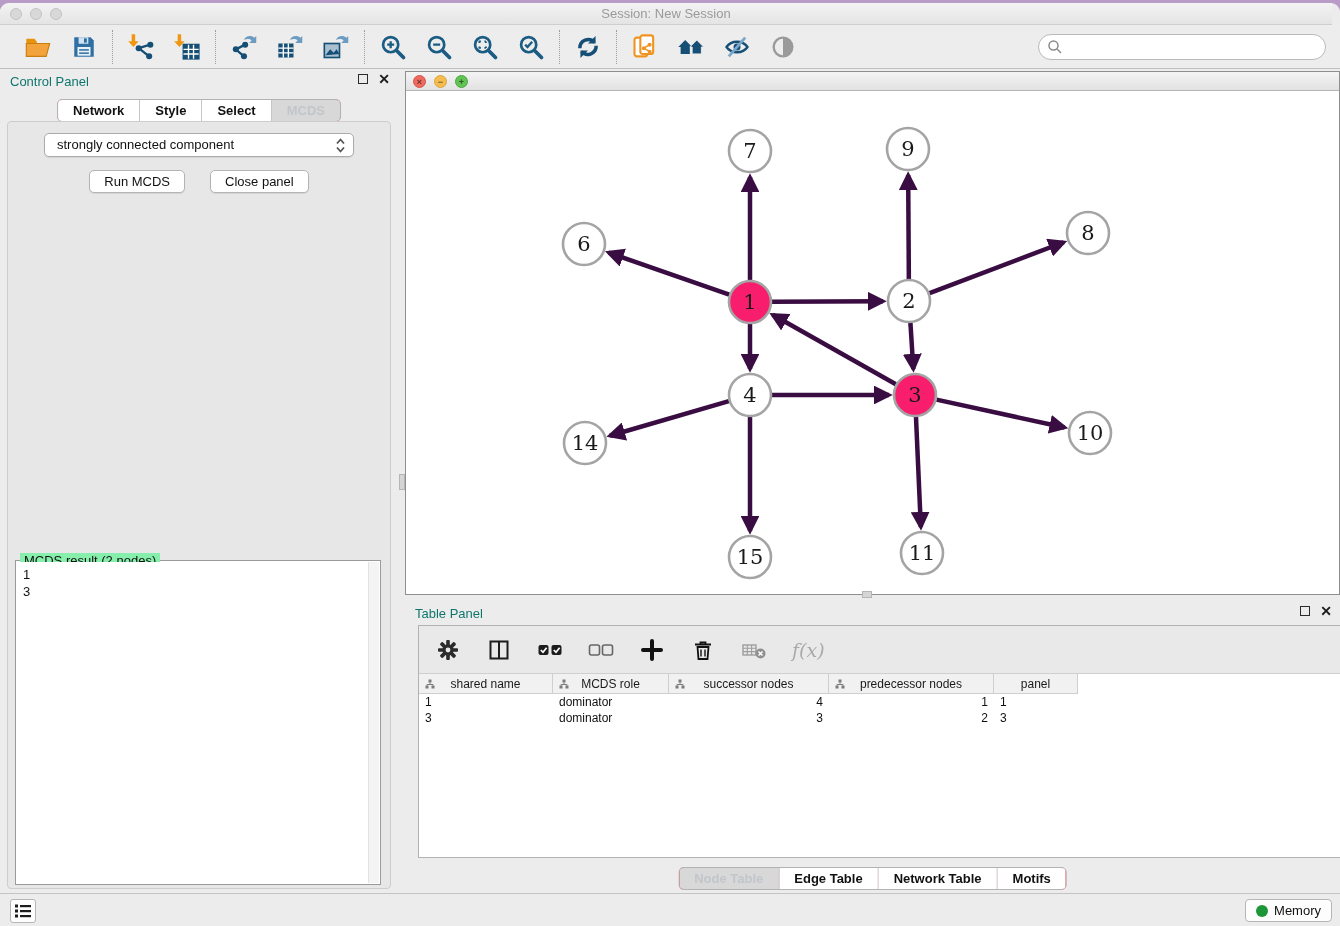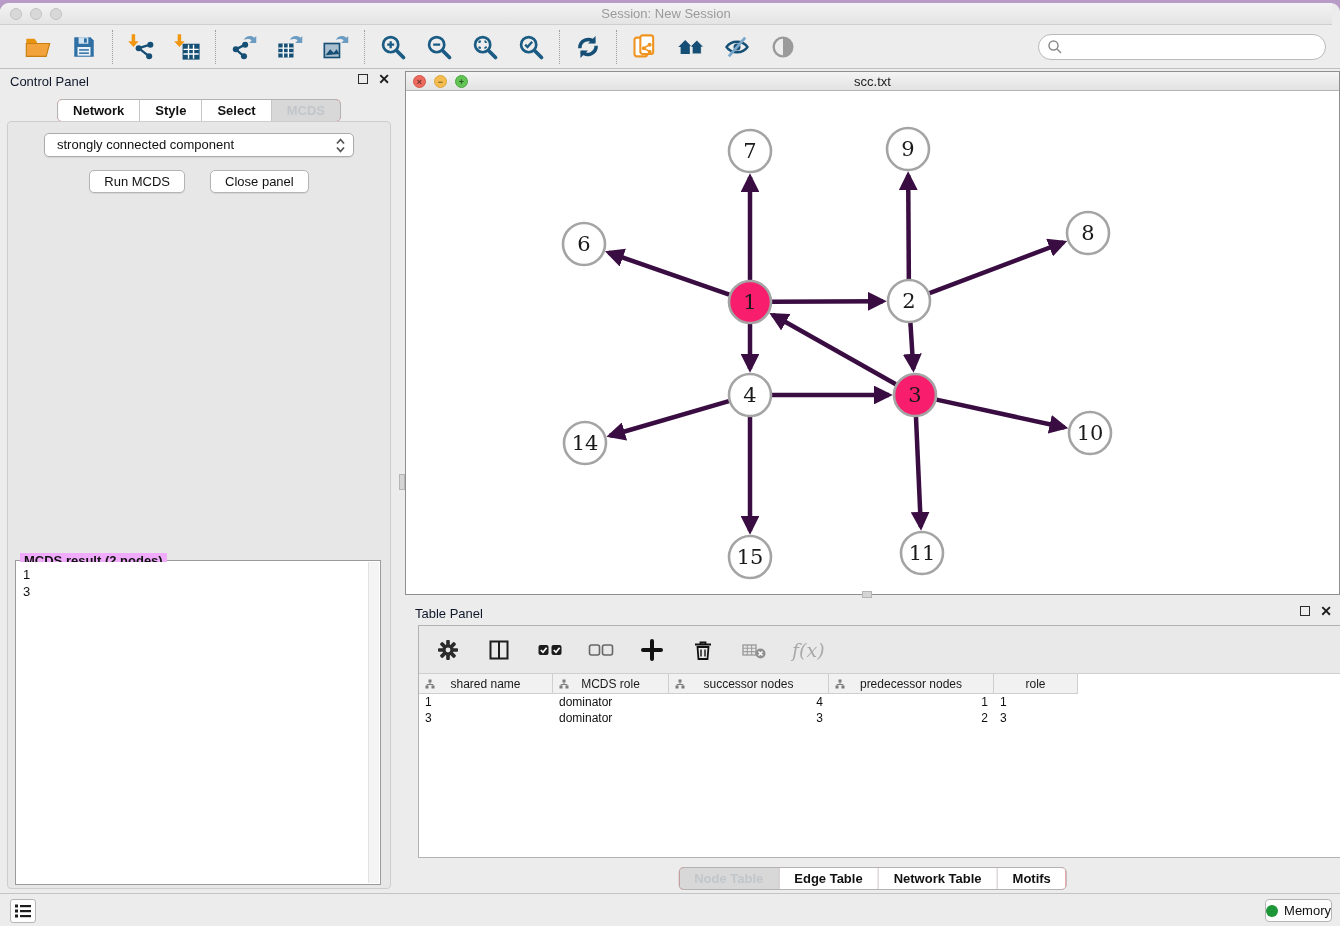--- a/index.html
+++ b/index.html
@@ -17,37 +17,37 @@
   .tb-group { display:flex; align-items:center; gap:16px; padding:0 13px; }
   .tb-sep { width:1px; height:34px; border-left:1px dotted #9e9e9e; }
   .tbtn { width:30px; height:30px; display:flex; align-items:center; justify-content:center; cursor:pointer; }
   .search-wrap { margin-left:auto; margin-right:4px; position:relative; }
   .search-input { width:288px; height:26px; border:1px solid #b9b9b9; border-radius:13px; background:#fff; padding:0 10px 0 30px; font-size:13px; outline:none; }
   .search-glass { position:absolute; left:9px; top:5px; }
 
   
   .cpanel { position:absolute; left:0; top:66px; width:398px; bottom:33px; background:#ececec; }
   .cp-header { position:absolute; top:0; left:0; right:0; height:26px; }
-  .panel-title { position:absolute; left:10px; top:5px; font-size:13px; color:#0f172a; }
+  .panel-title { position:absolute; left:10px; top:5px; font-size:13px; color:#0f766e; }
   .hdr-btns { position:absolute; right:8px; top:5px; display:flex; gap:10px; align-items:center; }
   .float-btn { width:10px; height:10px; border:1.6px solid #2b2b2b; display:inline-block; cursor:pointer; }
   .close-btn { font-size:14px; font-weight:bold; color:#1a1a1a; line-height:10px; cursor:pointer; }
   .seg-tabs { position:absolute; display:inline-flex; border:1px solid #b3b3b3; border-radius:5px; overflow:hidden; background:#ef4444; }
   .cp-tabs { top:30px; left:50%; transform:translateX(-50%); }
   .seg { padding:3px 15px; font-size:13px; font-weight:bold; color:#111; background:#fff; border-right:1px solid #c6c6c6; cursor:pointer; white-space:nowrap; }
   .seg:last-child { border-right:none; }
   .seg.active { background:#d8d8d8; color:#c2c6ca; }
   .cp-content { position:absolute; left:7px; right:7px; top:52px; bottom:4px; background:#e7e7e7; border:1px solid #cdcdcd; border-radius:4px; }
   .opt-label { margin-top:22px; text-align:center; font-size:13px; font-weight:bold; color:#111; }
   .select-box { position:relative; margin:11px auto 0; width:310px; height:24px; background:#fff; border:1px solid #ababab; border-radius:5px; font-size:13px; color:#111; line-height:22px; padding-left:12px; cursor:pointer; box-shadow:0 1px 1px rgba(0,0,0,.08); }
   .stepper { position:absolute; right:7px; top:3px; }
   .btn-row { display:flex; justify-content:center; gap:25px; margin-top:13px; }
   .aqua-btn { min-width:94px; padding:3px 14px; background:#fff; border:1px solid #b4b4b4; border-radius:5px; font-size:13px; color:#111; text-align:center; cursor:pointer; box-shadow:0 1px 1px rgba(0,0,0,.08); }
   .result-fs { position:absolute; left:7px; right:9px; top:438px; bottom:3px; border:1px solid #9a9a9a; background:#fff; }
-  .result-legend { position:absolute; top:-8px; left:4px; background:#f0abfc; padding:0 4px; font-size:13px; color:#111;font-weight:bold; }
+  .result-legend { position:absolute; top:-8px; left:4px; background:#86efac; padding:0 4px; font-size:13px; color:#111; }
   .result-body { position:absolute; inset:1px 12px 1px 1px; background:#fff; font-size:13px; color:#111; padding:4px 0 0 6px; line-height:17px; }
   .result-scroll { position:absolute; top:1px; bottom:1px; right:1px; width:11px; background:#f4f4f4; border-left:1px solid #e2e2e2; }
 
   
   .netwin { position:absolute; left:405px; top:68px; width:935px; height:524px; background:#fff; border:1px solid #8f8f8f; }
   .net-titlebar { position:absolute; top:0; left:0; right:0; height:19px; background:linear-gradient(#f4f4f4,#e2e2e2); border-bottom:1px solid #b5b5b5; }
   .net-title { position:absolute; left:0; right:0; top:2px; text-align:center; font-size:13px; color:#1c1c1c; }
   .lights { position:absolute; left:7px; top:3px; display:flex; gap:8px; }
   .light { width:13px; height:13px; border-radius:50%; display:flex; align-items:center; justify-content:center; font-size:9px; font-weight:bold; color:rgba(0,0,0,.55); cursor:pointer; line-height:0; }
   .light.red { background:#ee6a5e; border:1px solid #d55549; }
@@ -67,21 +67,21 @@
   .tbl-head { display:flex; height:20px; }
   .th { background:#f1f1f1; border-right:1px solid #cfcfcf; border-bottom:1px solid #cfcfcf; display:flex; align-items:center; justify-content:center; gap:6px; color:#1a1a1a; position:relative; }
   .th .tree { position:absolute; left:6px; top:5px; }
   .tbl-row { display:flex; height:16px; line-height:16px; }
   .td { padding:0 6px; color:#111; white-space:nowrap; overflow:hidden; }
   .tp-tabs { bottom:3px; left:50%; transform:translateX(-50%); top:auto;justify-content:center; }
 
   
   .statusbar { position:absolute; left:0; right:0; bottom:0; height:33px; background:#ececec; border-top:1px solid #c4c4c4; }
   .sb-left-btn { position:absolute; left:10px; top:5px; width:26px; height:24px; background:#fdfdfd; border:1px solid #b6b6b6; border-radius:3px; display:flex; align-items:center; justify-content:center; cursor:pointer; }
-  .memory-btn { position:absolute; right:8px; top:5px; height:23px; background:#fdfdfd; border:1px solid #b6b6b6; border-radius:4px; display:flex; align-items:center; gap:6px; padding:0 0; font-size:13px; color:#111; cursor:pointer; }
+  .memory-btn { position:absolute; right:8px; top:5px; height:23px; background:#fdfdfd; border:1px solid #b6b6b6; border-radius:4px; display:flex; align-items:center; gap:6px; padding:0 10px; font-size:13px; color:#111; cursor:pointer; }
   .mem-dot { width:12px; height:12px; border-radius:50%; background:#1d9638; }
 </style>
 </head>
 <body>
 
 <div class="window">
 
   <div class="titlebar">
     <div class="tl-dots">
       <span class="tl-dot"></span>
@@ -289,21 +289,20 @@
     </div>
   </div>
 
   <div class="netwin">
     <div class="net-titlebar">
       <div class="lights">
         <span class="light red">×</span>
         <span class="light yellow">−</span>
         <span class="light green">+</span>
       </div>
-      <div class="net-title">scc.txt</div>
     </div>
     <div class="net-canvas">
       <svg width="933" height="503" viewBox="0 0 933 503">
           <defs>
             <marker id="arrow" viewBox="0 0 10 10" refX="8" refY="5" markerWidth="4.2" markerHeight="4.2" orient="auto">
               <path d="M0,0 L10,5 L0,10 Z" fill="#3a0d42"></path>
             </marker>
           </defs>
           <line x1="344" y1="188" x2="344" y2="85" stroke="#3a0d42" stroke-width="4.5" marker-end="url(#arrow)"></line>
           <line x1="323.23121807335133" y1="202.7434376400866" x2="202.54492409513023" y2="160.5759373344431" stroke="#3a0d42" stroke-width="4.5" marker-end="url(#arrow)"></line>
@@ -469,21 +468,21 @@
             <div class="th" style="width: 165px;">
               <svg class="tree" width="10" height="10" viewBox="0 0 10 10">
                 <rect x="3.5" y="0.5" width="3" height="3" fill="#7d7d7d"></rect>
                 <path d="M5 3.5 v1.5 M2 6.5 v-1 h6 v1" stroke="#7d7d7d" stroke-width="1" fill="none"></path>
                 <rect x="0.5" y="6.5" width="3" height="3" fill="#7d7d7d"></rect>
                 <rect x="6.5" y="6.5" width="3" height="3" fill="#7d7d7d"></rect>
               </svg>
               <span>predecessor nodes</span>
             </div>
             <div class="th" style="width: 84px;">
-              <span>role</span>
+              <span>panel</span>
             </div>
           </div>
         <div>
             <div class="tbl-row">
               <div class="td" style="width: 134px; text-align: left;">1</div>
               <div class="td" style="width: 116px; text-align: left;">dominator</div>
               <div class="td" style="width: 160px; text-align: right;">4</div>
               <div class="td" style="width: 165px; text-align: right;">1</div>
               <div class="td" style="width: 84px; text-align: left;">1</div>
             </div>

